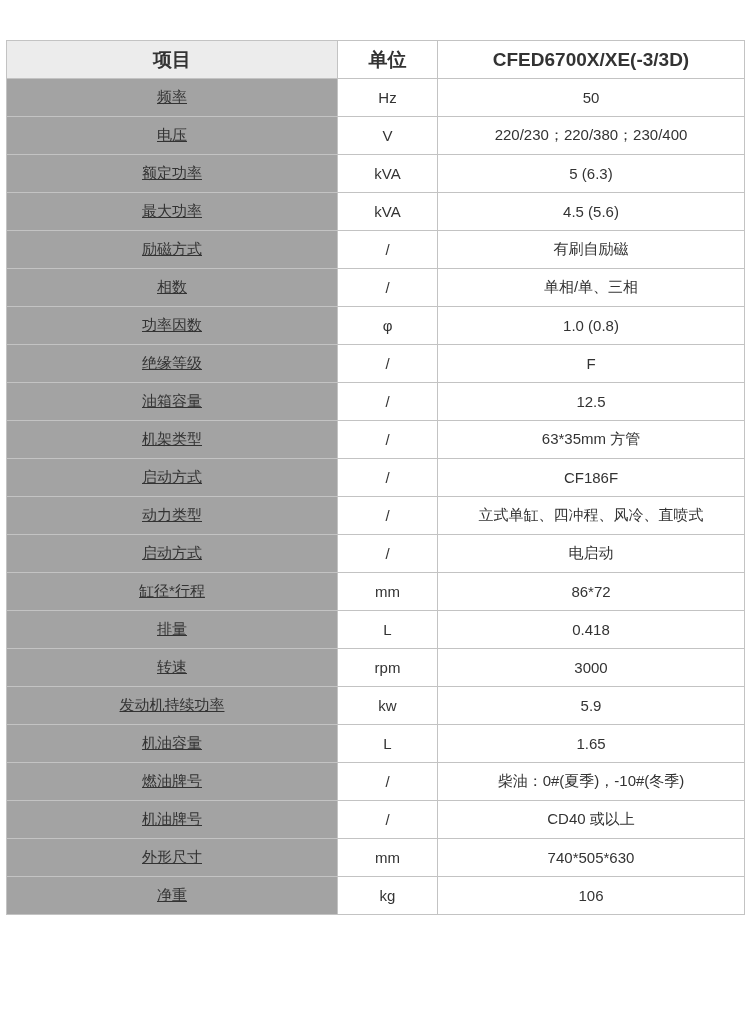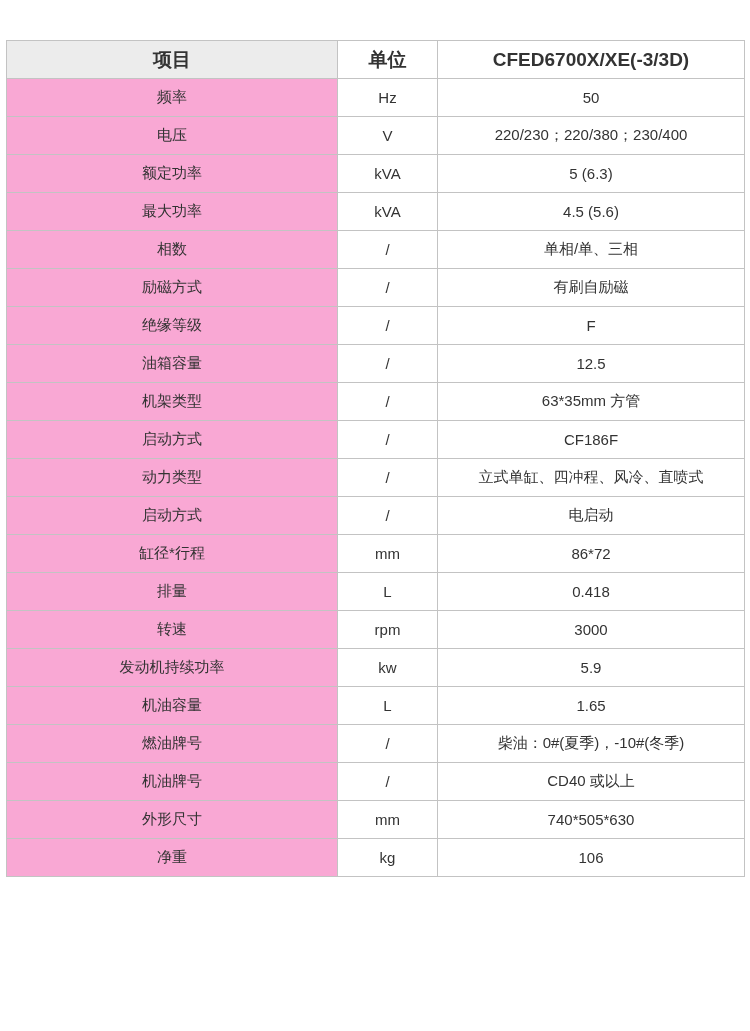--- a/index.html
+++ b/index.html
@@ -39,21 +39,22 @@
   }
   table.spec-table th.col-item {
     background: #ececec;
   }
   table.spec-table td {
     font-size: 15px;
     font-weight: 400;
     background: #ffffff;
   }
   table.spec-table td.col-item {
-    background: #f9a8d4;
+    background: #a3a3a3;
+    text-decoration: underline;
   }
 </style>
 </head>
 <body>
 
 <div class="page">
   <table class="spec-table">
     <colgroup>
       <col style="width:331px">
       <col style="width:100px">
@@ -81,28 +82,33 @@
           <td class="col-item">额定功率</td>
           <td class="col-unit">kVA</td>
           <td class="col-model">5 (6.3)</td>
         </tr>
         <tr>
           <td class="col-item">最大功率</td>
           <td class="col-unit">kVA</td>
           <td class="col-model">4.5 (5.6)</td>
         </tr>
         <tr>
+          <td class="col-item">励磁方式</td>
+          <td class="col-unit">/</td>
+          <td class="col-model">有刷自励磁</td>
+        </tr>
+        <tr>
           <td class="col-item">相数</td>
           <td class="col-unit">/</td>
           <td class="col-model">单相/单、三相</td>
         </tr>
         <tr>
-          <td class="col-item">励磁方式</td>
-          <td class="col-unit">/</td>
-          <td class="col-model">有刷自励磁</td>
+          <td class="col-item">功率因数</td>
+          <td class="col-unit">φ</td>
+          <td class="col-model">1.0 (0.8)</td>
         </tr>
         <tr>
           <td class="col-item">绝缘等级</td>
           <td class="col-unit">/</td>
           <td class="col-model">F</td>
         </tr>
         <tr>
           <td class="col-item">油箱容量</td>
           <td class="col-unit">/</td>
           <td class="col-model">12.5</td>

